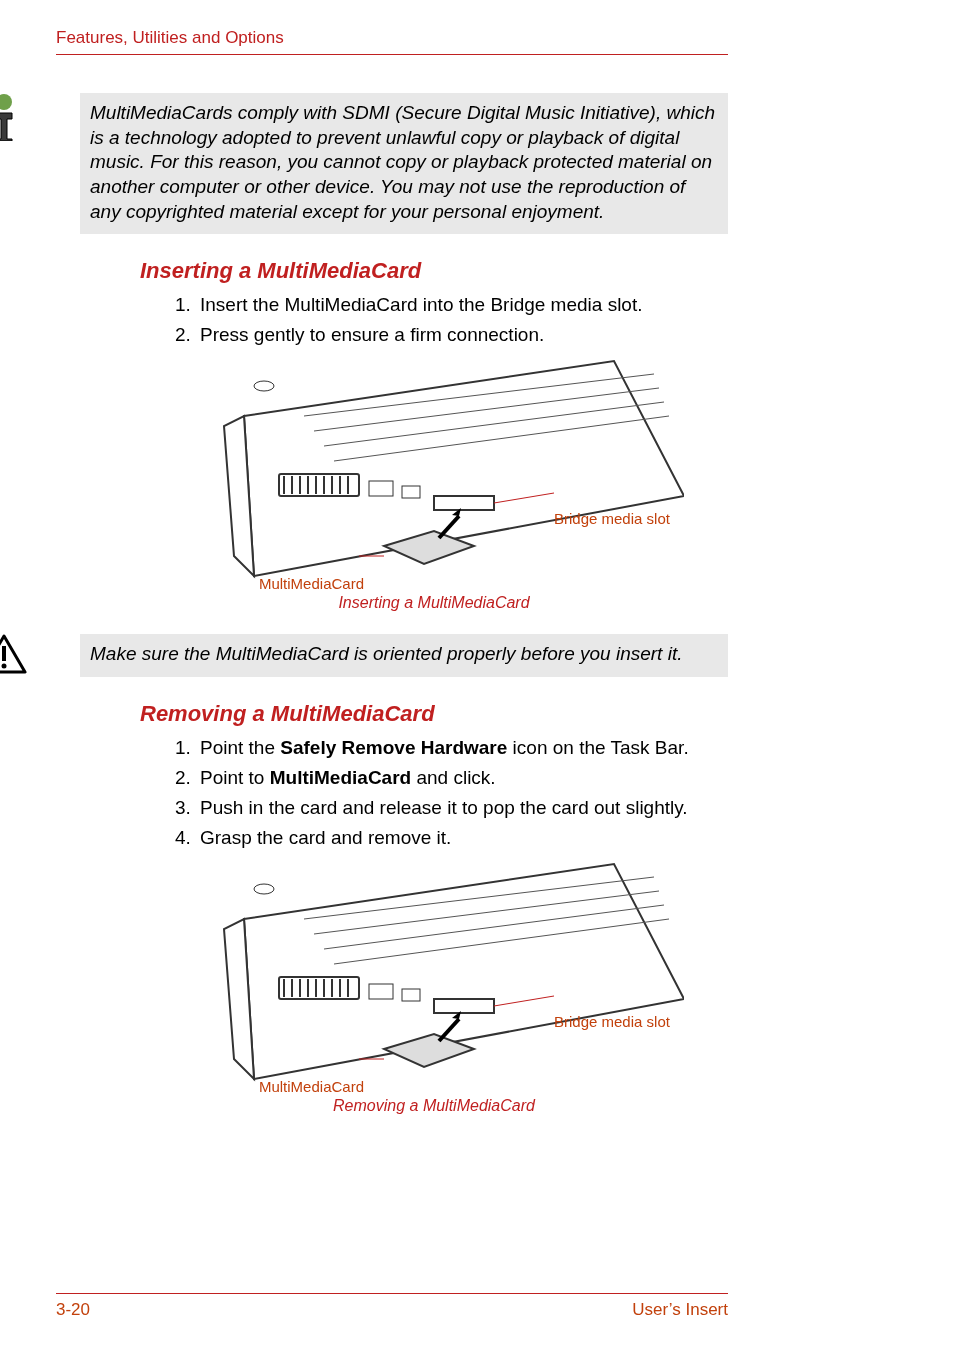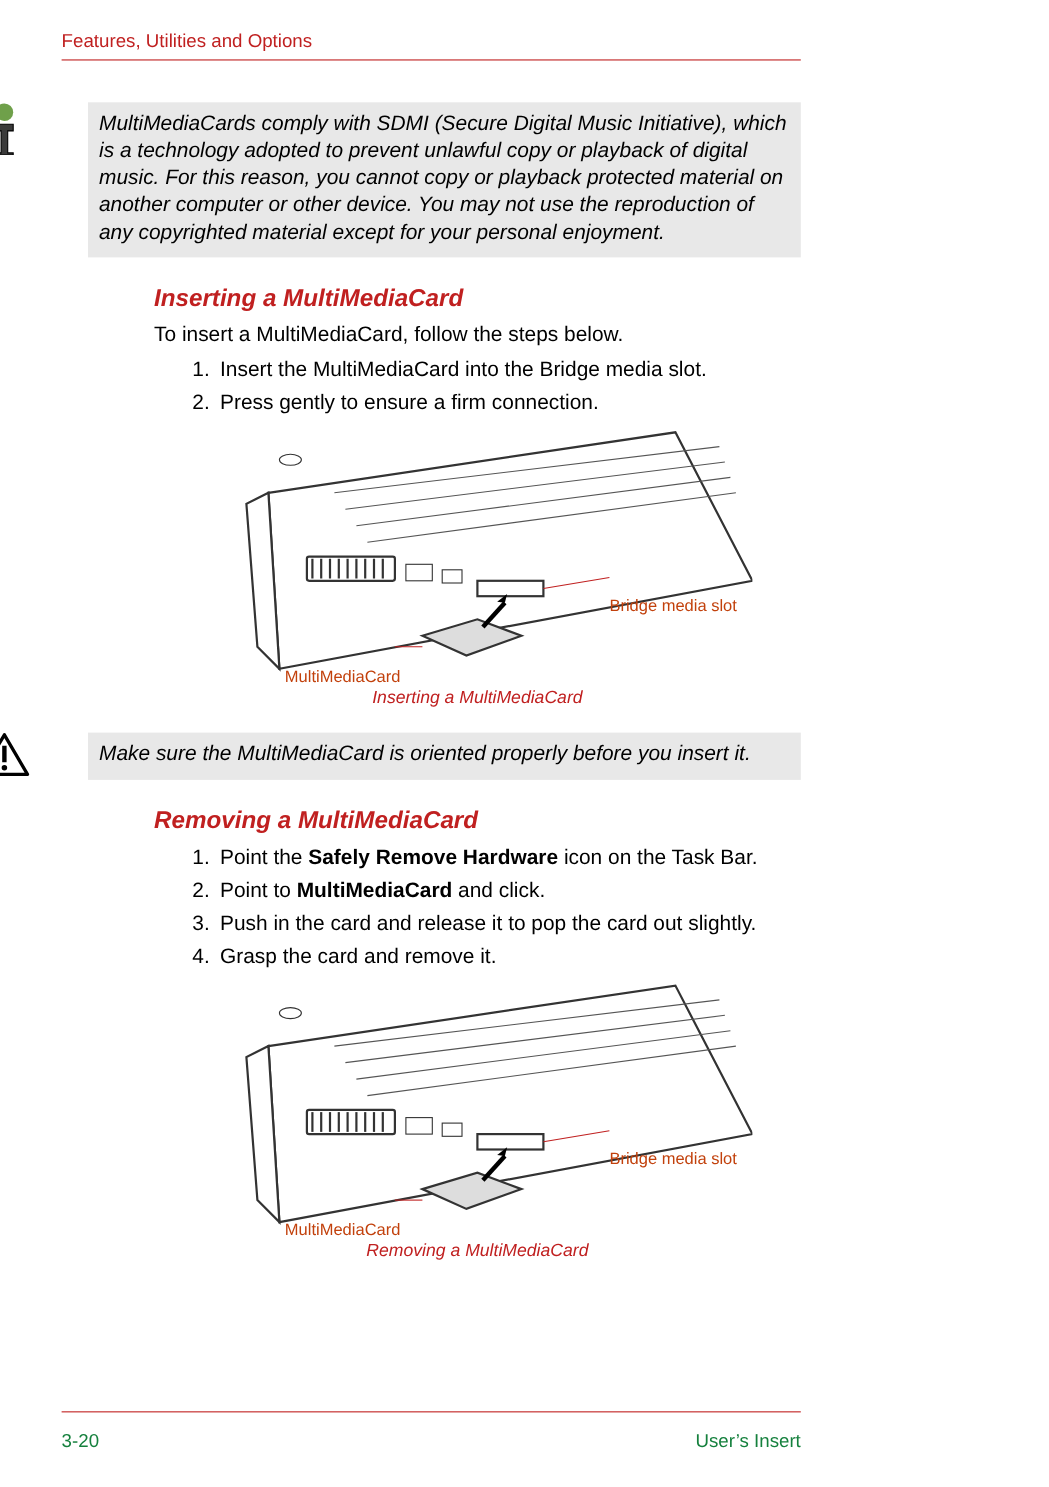--- a/index.html
+++ b/index.html
@@ -79,24 +79,24 @@
   }
   .label.right { left: 370px; top: 130px; }
   .label.left  { right: 320px; top: 195px; text-align: right; }
   .bold-inline { font-weight: bold; }
   .footer {
     position: absolute;
     left: 56px;
     right: 56px;
     bottom: 32px;
     border-top: 1.5px solid #c02020;
-    padding-top: 16px;
+    padding-top: 6px;
     display: flex;
     justify-content: space-between;
-    color: #15803d;
+    color: #c2410c;
     font-size: 17px;
   }
 </style>
 </head>
 <body>
 
 <div class="page">
 
   <div class="header-bar">Features, Utilities and Options</div>
 
@@ -107,21 +107,20 @@
         <path d="M14 20 h16 v6 h-5 v20 h5 v2 h-16 v-2 h5 v-20 h-5 z" fill="#3a3a3a"></path>
         <path d="M14 20 h16 v6 h-5 v20 h5 v2 h-16 v-2 h5 v-20 h-5 z" fill="none" stroke="#000" stroke-width="1"></path>
       </svg>
     </div>
     <div class="text-col">MultiMediaCards comply with SDMI (Secure Digital Music Initiative), which is a technology adopted to prevent unlawful copy or playback of digital music. For this reason, you cannot copy or playback protected material on another computer or other device. You may not use the reproduction of any copyrighted material except for your personal enjoyment.</div>
   </div>
 
   <div class="content">
 
     <div class="section-title">Inserting a MultiMediaCard</div>
-    <div class="intro">To insert a MultiMediaCard, follow the steps below.</div>
     <ol class="steps">
       <li>Insert the MultiMediaCard into the Bridge media slot.</li>
       <li>Press gently to ensure a firm connection.</li>
     </ol>
 
     <div class="figure-wrap">
       <div class="figure">
         <svg width="500" height="230" viewBox="0 0 500 230">
 
           <path d="M60 60 L430 5 L500 140 L70 220 Z" fill="#fff" stroke="#333" stroke-width="2"></path>

